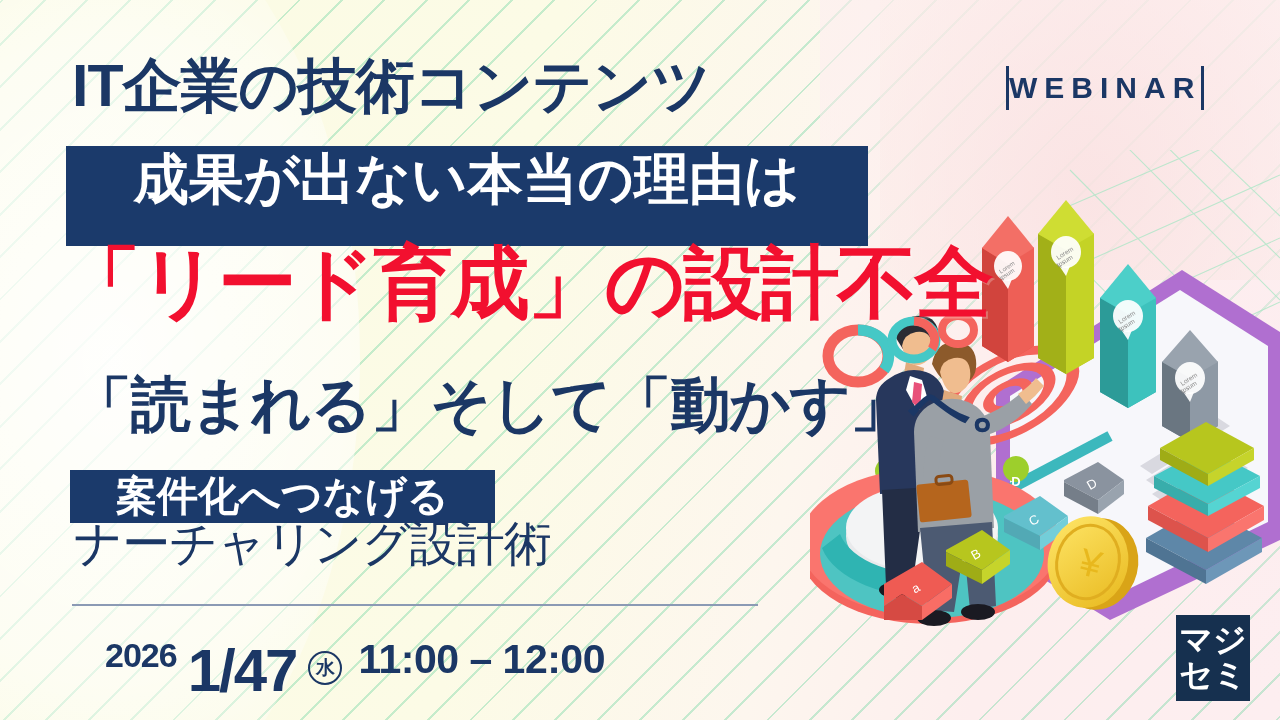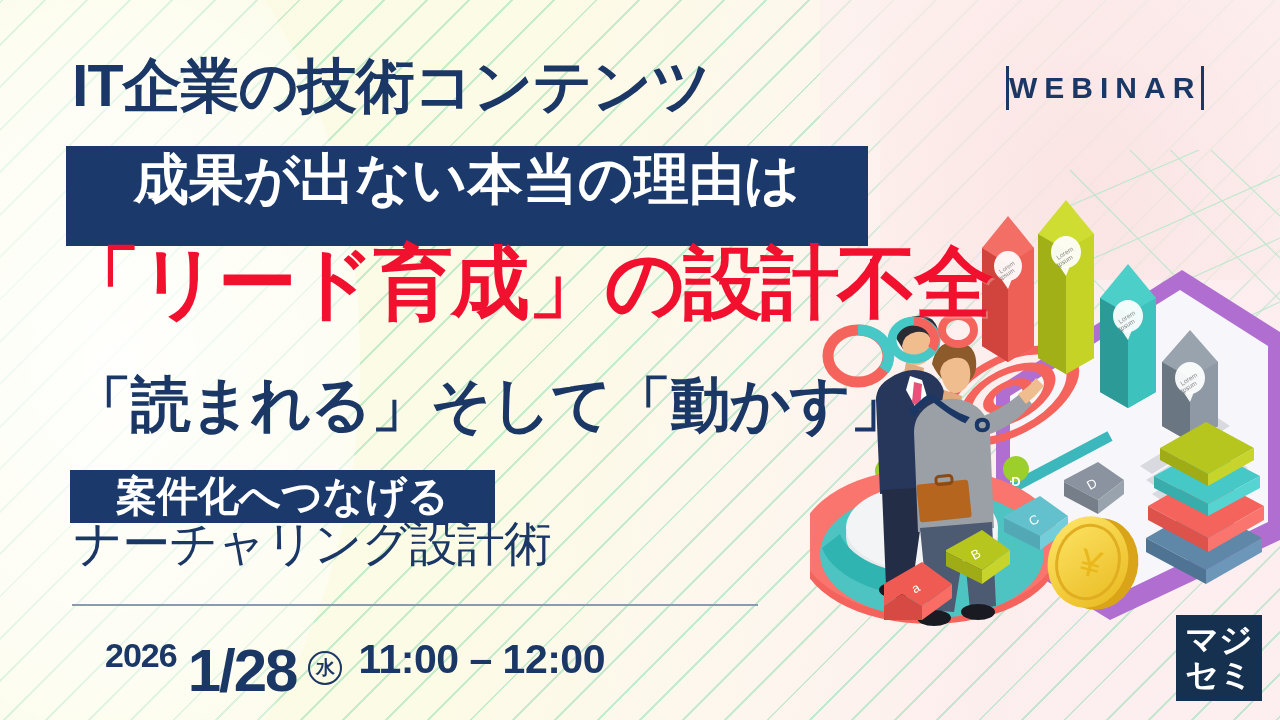--- a/index.html
+++ b/index.html
@@ -245,21 +245,21 @@
     font-weight: 700;
     letter-spacing: -0.5px;
     margin-left: 16px;
   }
 
   
   .logo {
     position: absolute;
     left: 1176px;
     top: 615px;
-    width: 86px;
+    width: 74px;
     height: 86px;
     background: #16304f;
     color: #ffffff;
     display: flex;
     flex-direction: column;
     align-items: center;
     justify-content: center;
     font-size: 33px;
     font-weight: 700;
     line-height: 1.06;
@@ -530,21 +530,21 @@
   <div class="webinar-badge">
     <span class="rule"></span>
     <span class="label">WEBINAR</span>
     <span class="rule"></span>
   </div>
 
   <div class="divider"></div>
 
   <div class="date-row">
     <span class="date-year">2026</span>
-    <span class="date-main">1/28</span>
+    <span class="date-main">1/47</span>
     <span class="date-dow">水</span>
     <span class="date-time">11:00 – 12:00</span>
   </div>
 
   <div class="logo">
     <span>マジ</span>
     <span>セミ</span>
   </div>
 
 </div>

